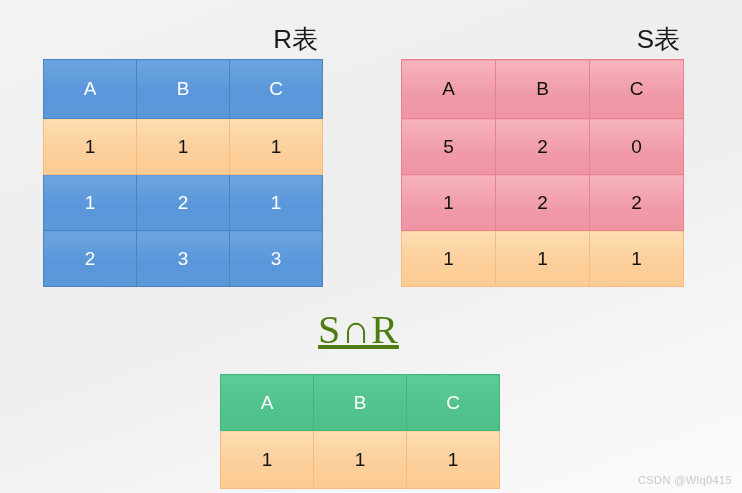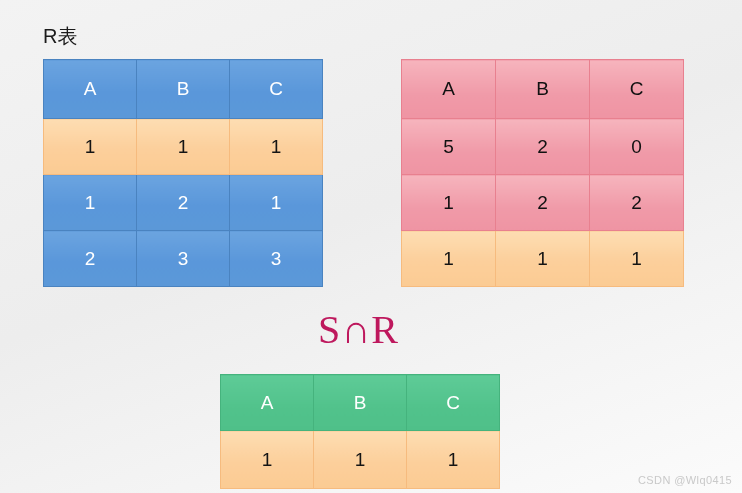--- a/index.html
+++ b/index.html
@@ -16,36 +16,37 @@
   }
   .stage {
     position: absolute;
     inset: 0;
   }
 
   
   .tbl-title {
     position: absolute;
     font-family: "Liberation Sans", sans-serif;
-    font-size: 20px;
+    font-size: 26px;
     color: #1b1b1b;
     letter-spacing: 0px;
-    text-align: left;
+    text-align: right;
     white-space: nowrap;
     line-height: 1;
   }
   .op-title {
     position: absolute;
     font-family: "Liberation Serif", serif;
     font-size: 40px;
-    color: #be185d;
+    color: #4d7c0f;
     text-align: center;
     white-space: nowrap;
     line-height: 1;
     letter-spacing: 1px;
+    text-decoration: underline;
   }
 
   
   .tbl {
     position: absolute;
     border-collapse: collapse;
     table-layout: fixed;
   }
   .tbl td {
     text-align: center;
@@ -115,20 +116,21 @@
         <td class="c-blue" style="height:55px;">1</td>
       </tr>
       <tr>
         <td class="c-blue" style="height:55px;">2</td>
         <td class="c-blue" style="height:55px;">3</td>
         <td class="c-blue" style="height:55px;">3</td>
       </tr>
     </tbody>
   </table>
 
+  <div class="tbl-title" style="left:401px; top:26px; width:279px;">S表</div>
 
   <table class="tbl" style="left:401px; top:59px; width:279px;">
     <tbody>
       <tr>
         <td class="c-pink" style="width:93px; height:58px;">A</td>
         <td class="c-pink" style="width:93px; height:58px;">B</td>
         <td class="c-pink" style="width:93px; height:58px;">C</td>
       </tr>
       <tr>
         <td class="c-pink" style="height:55px;">5</td>

